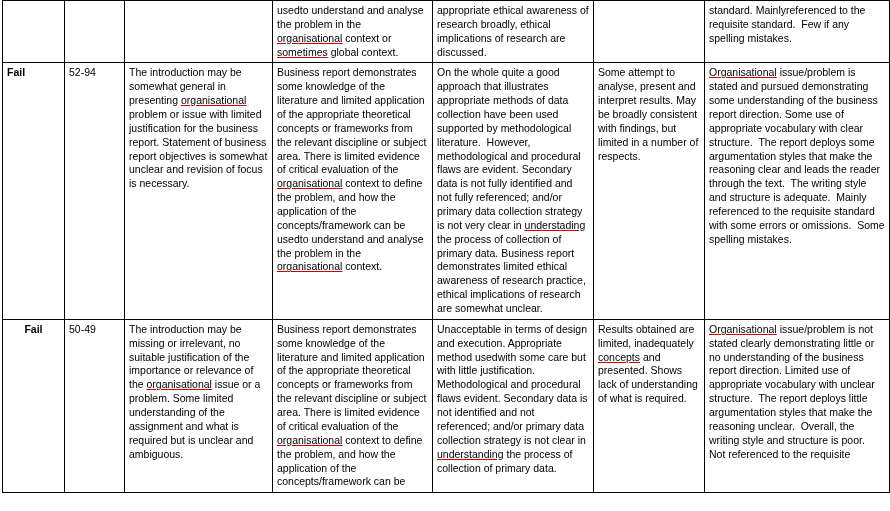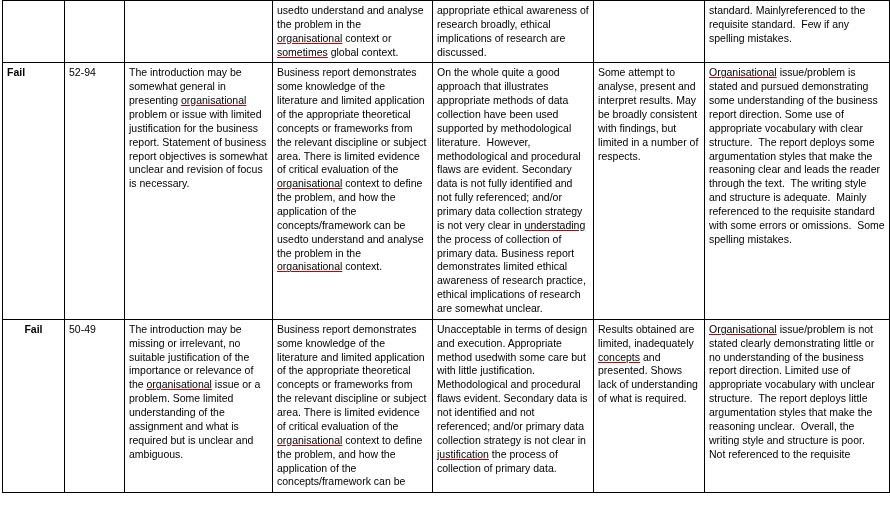--- a/index.html
+++ b/index.html
@@ -103,19 +103,19 @@
         <td><span class="spell">Organisational</span> issue/problem is stated and pursued demonstrating some understanding of the business report direction. Some use of appropriate vocabulary with clear structure.&nbsp; The report deploys some argumentation styles that make the reasoning clear and leads the reader through the text.&nbsp; The writing style and structure is adequate.&nbsp; Mainly referenced to the requisite standard with some errors or omissions.&nbsp; Some spelling mistakes.</td>
       </tr>
 
       <tr>
         <td class="grade">
             <span class="grade-mid">Fail</span>
           </td>
         <td class="marks">50-49</td>
         <td>The introduction may be missing or irrelevant, no suitable justification of the importance or relevance of the <span class="spell">organisational</span> issue or a problem. Some limited understanding of the assignment and what is required but is unclear and ambiguous.</td>
         <td>Business report demonstrates some knowledge of the literature and limited application of the appropriate theoretical concepts or frameworks from the relevant discipline or subject area. There is limited evidence of critical evaluation of the <span class="spell">organisational</span> context to define the problem, and how the application of the concepts/framework can be</td>
-        <td>Unacceptable in terms of design and execution. Appropriate method usedwith some care but with little justification.&nbsp; Methodological and procedural flaws evident. Secondary data is not identified and not referenced; and/or primary data collection strategy is not clear in <span class="spell">justification</span> the process of collection of primary data.</td>
+        <td>Unacceptable in terms of design and execution. Appropriate method usedwith some care but with little justification.&nbsp; Methodological and procedural flaws evident. Secondary data is not identified and not referenced; and/or primary data collection strategy is not clear in <span class="spell">understanding</span> the process of collection of primary data.</td>
         <td>Results obtained are limited, inadequately <span class="spell">concepts</span> and presented. Shows lack of understanding of what is required.</td>
         <td><span class="spell">Organisational</span> issue/problem is not stated clearly demonstrating little or no understanding of the business report direction. Limited use of appropriate vocabulary with unclear structure.&nbsp; The report deploys little argumentation styles that make the reasoning unclear.&nbsp; Overall, the writing style and structure is poor.&nbsp;&nbsp; Not referenced to the requisite</td>
       </tr>
     </tbody>
   </table>
 </div>
 
 </body></html>

